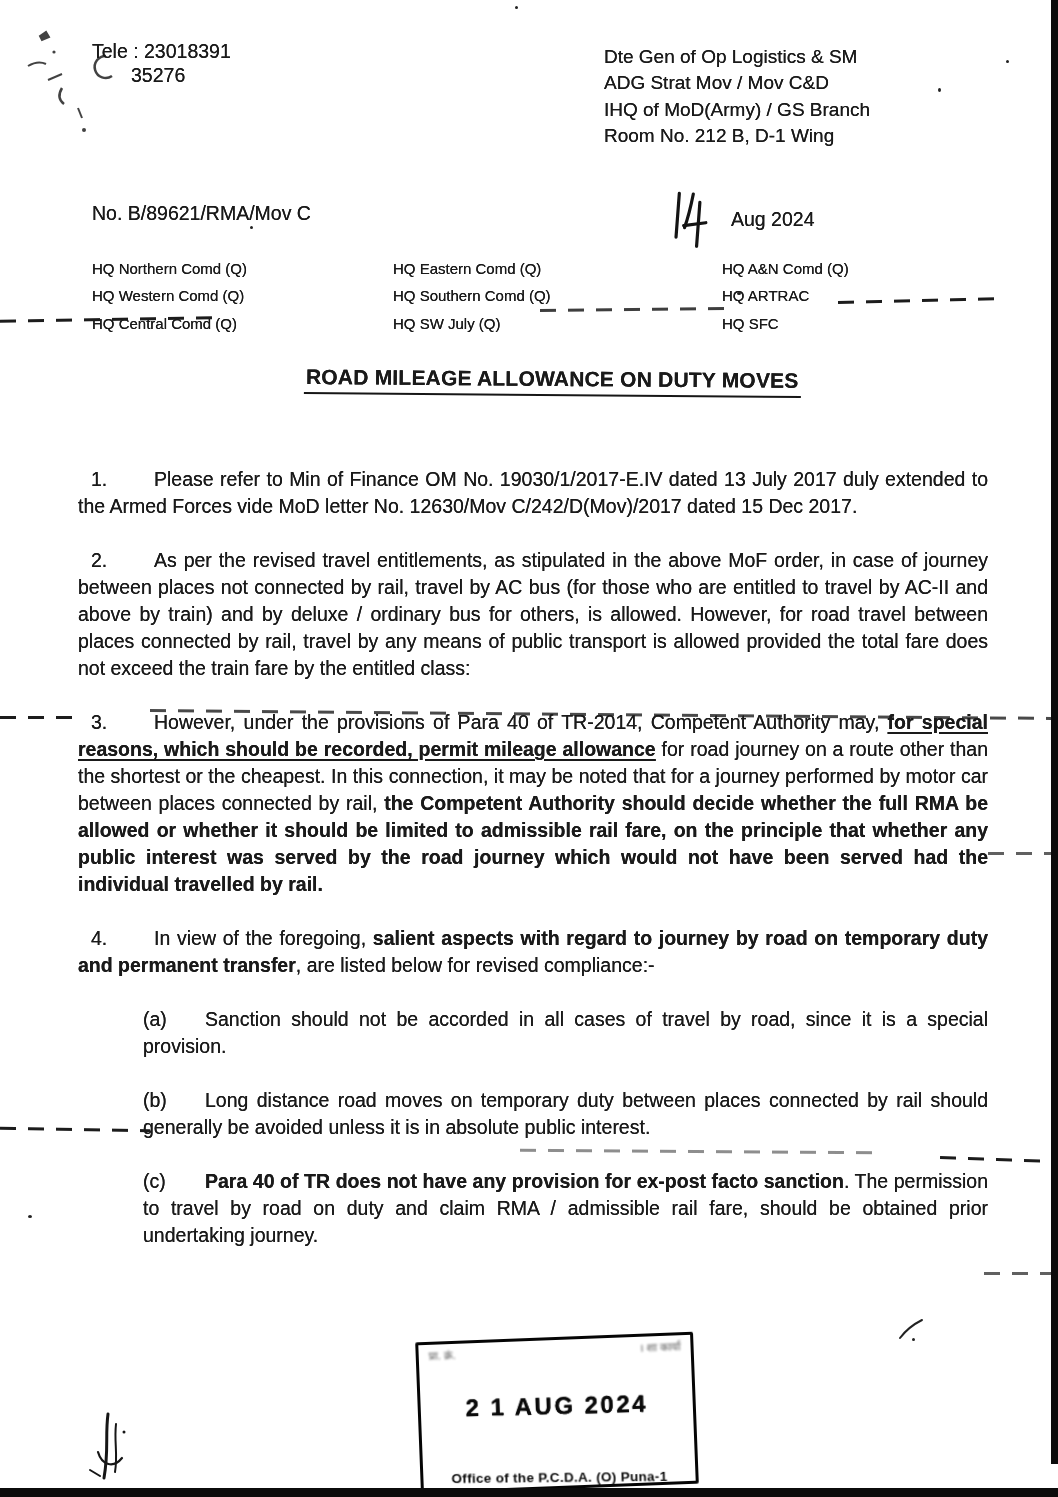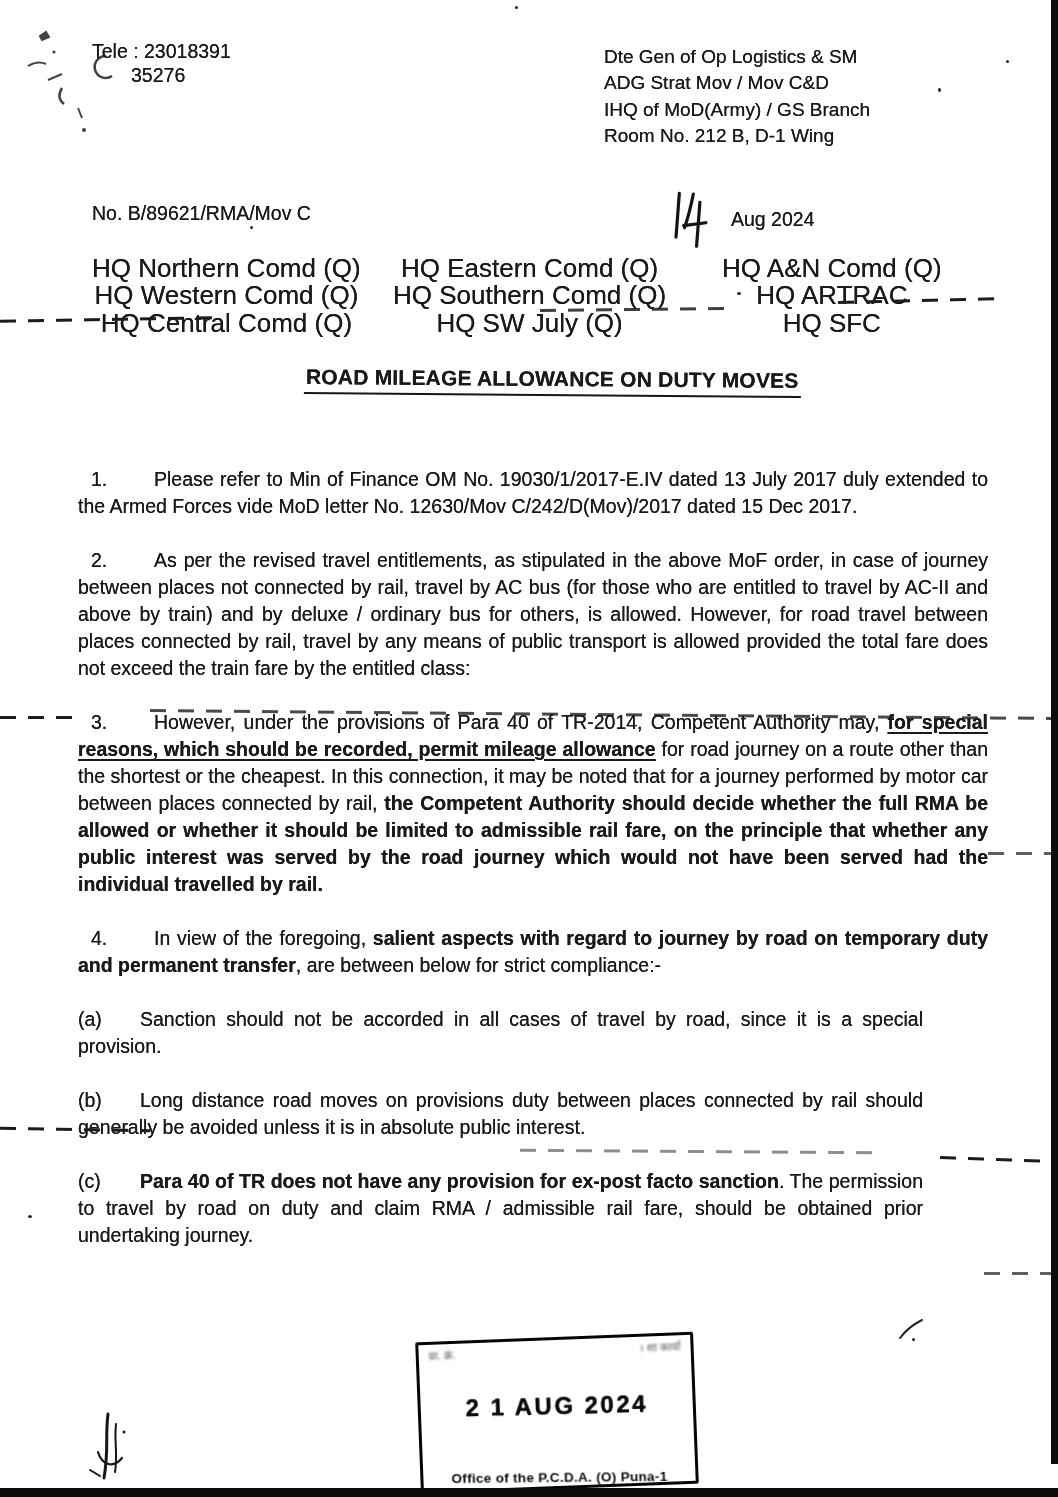--- a/index.html
+++ b/index.html
@@ -8,35 +8,35 @@
     background:#ffffff; overflow:hidden;
     font-family:"Liberation Sans", sans-serif; color:#1a1a1a;padding-left:46px;
   }
   .t { position:absolute; white-space:pre; text-shadow:0 0 .4px currentColor; }
   .fs { font-size:19.5px; line-height:27px; }
 
   
   .addr-block { position:absolute; left:604px; top:44px; font-size:19px; line-height:26.4px; text-shadow:0 0 .4px currentColor; }
 
   
-  .acol { position:absolute; top:255px; font-size:26px; line-height:27.3px; text-shadow:0 0 .4px currentColor;text-align:center; }
+  .acol { position:absolute; top:255px; font-size:15px; line-height:27.3px; text-shadow:0 0 .4px currentColor; }
 
   
   .title-wrap { position:absolute; top:367px; left:0; width:100%; text-align:center; }
   .title-inner {
     display:inline-block; font-size:21px; font-weight:bold; letter-spacing:.2px;
     border-bottom:2.6px solid #161616; padding:0 2px 3px 2px;
     transform:rotate(.45deg); text-shadow:0 0 .5px currentColor;
   }
 
   
   .paras { position:absolute; left:78px; top:466px; width:910px; }
   .para { text-align:justify; font-size:19.5px; line-height:27px; margin:0 0 27px 0; text-shadow:0 0 .45px currentColor; }
   .para.l0 { text-indent:13px; }
-  .para.l1 { width:845px; text-indent:0; }
+  .para.l1 { margin-left:65px; width:845px; text-indent:0; }
   .l0 .pnum { display:inline-block; width:63px; text-indent:0; }
   .l1 .pnum { display:inline-block; width:62px; }
   .b { font-weight:bold; }
   .u { text-decoration:underline; text-decoration-thickness:2.2px; text-underline-offset:3px; }
 
   
   .stamp {
     position:absolute; left:418px; top:1337px; width:272px; height:146px;
     border:3px solid #151515; transform:rotate(-2.2deg); border-radius:2px;
     filter:blur(.3px) contrast(1.15);
@@ -113,23 +113,23 @@
     </div>
 
   <div class="title-wrap">
     <span class="title-inner">ROAD MILEAGE ALLOWANCE ON DUTY MOVES</span>
   </div>
 
   <div class="paras">
       <div class="para l0"><span class="pnum">1.</span><span class="">Please refer to Min of Finance OM No. 19030/1/2017-E.IV dated 13 July 2017 duly extended to the Armed Forces vide MoD letter No. 12630/Mov C/242/D(Mov)/2017 dated 15 Dec 2017.</span></div>
       <div class="para l0"><span class="pnum">2.</span><span class="">As per the revised travel entitlements, as stipulated in the above MoF order, in case of journey between places not connected by rail, travel by AC bus (for those who are entitled to travel by AC-II and above by train) and by deluxe / ordinary bus for others, is allowed. However, for road travel between places connected by rail, travel by any means of public transport is allowed provided the total fare does not exceed the train fare by the entitled class:</span></div>
       <div class="para l0"><span class="pnum">3.</span><span class="">However, under the provisions of Para 40 of TR-2014, Competent Authority may, </span><span class="b u">for special reasons, which should be recorded, permit mileage allowance</span><span class=""> for road journey on a route other than the shortest or the cheapest. In this connection, it may be noted that for a journey performed by motor car between places connected by rail, </span><span class="b ">the Competent Authority should decide whether the full RMA be allowed or whether it should be limited to admissible rail fare, on the principle that whether any public interest was served by the road journey which would not have been served had the individual travelled by rail.</span></div>
-      <div class="para l0"><span class="pnum">4.</span><span class="">In view of the foregoing, </span><span class="b ">salient aspects with regard to journey by road on temporary duty and permanent transfer</span><span class="">, are between below for strict compliance:-</span></div>
+      <div class="para l0"><span class="pnum">4.</span><span class="">In view of the foregoing, </span><span class="b ">salient aspects with regard to journey by road on temporary duty and permanent transfer</span><span class="">, are listed below for revised compliance:-</span></div>
       <div class="para l1"><span class="pnum">(a)</span><span class="">Sanction should not be accorded in all cases of travel by road, since it is a special provision.</span></div>
-      <div class="para l1"><span class="pnum">(b)</span><span class="">Long distance road moves on provisions duty between places connected by rail should generally be avoided unless it is in absolute public interest.</span></div>
+      <div class="para l1"><span class="pnum">(b)</span><span class="">Long distance road moves on temporary duty between places connected by rail should generally be avoided unless it is in absolute public interest.</span></div>
       <div class="para l1"><span class="pnum">(c)</span><span class="b ">Para 40 of TR does not have any provision for ex-post facto sanction</span><span class="">. The permission to travel by road on duty and claim RMA / admissible rail fare, should be obtained prior undertaking journey.</span></div>
     </div>
 
   <div class="stamp">
     <div class="stamp-hdr" style="left:10px">प्रा. क्रं.</div>
     <div class="stamp-hdr" style="right:10px">। शा कार्या</div>
     <div class="stamp-date">2 1 AUG 2024</div>
     <div class="stamp-office">Office of the P.C.D.A. (O) Puna-1</div>
   </div>
 

